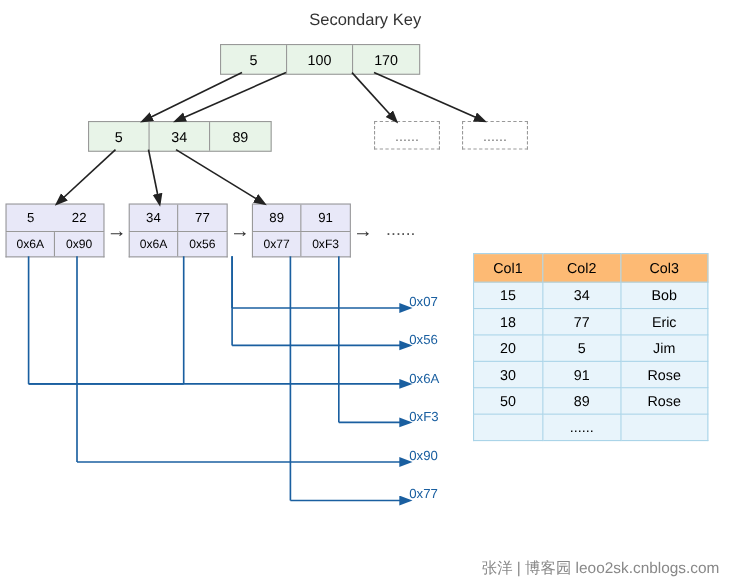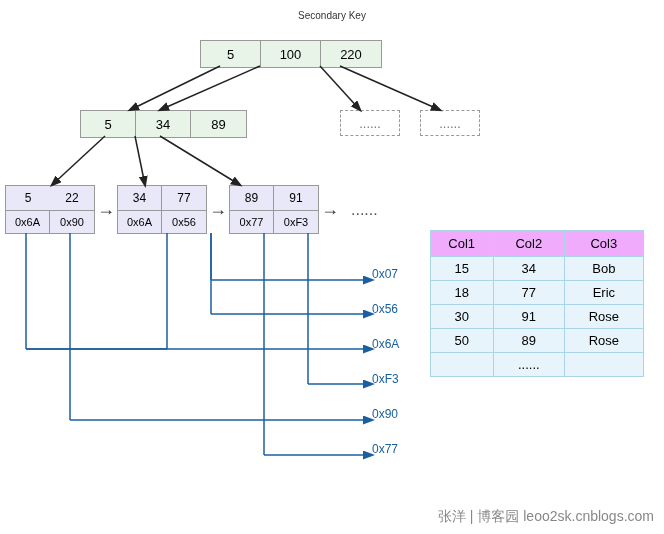--- a/index.html
+++ b/index.html
@@ -19,21 +19,21 @@
       position: relative;
       background: #fff;
     }
 
     
     .title {
       position: absolute;
       top: 10px;
       left: 0; right: 0;
       text-align: center;
-      font-size: 10px;
+      font-size: 15px;
       font-weight: normal;
       color: #333;
     }
 
     
     .root-node {
       position: absolute;
       top: 40px;
       left: 200px;
       display: flex;
@@ -142,21 +142,21 @@
 
     
     .data-table {
       position: absolute;
       top: 230px;
       right: 20px;
       border-collapse: collapse;
       border: 1px solid #aad4e8;
     }
     .data-table th {
-      background: #f0abfc;
+      background: #fdba74;
       border: 1px solid #aad4e8;
       padding: 5px 12px;
       font-weight: normal;
       text-align: center;
       font-size: 13px;
     }
     .data-table td {
       background: #e8f4fb;
       border: 1px solid #aad4e8;
       padding: 4px 24px;
@@ -196,21 +196,21 @@
 </head>
 <body>
 
 <div class="main-container">
 
   <div class="title">Secondary Key</div>
 
   <div class="root-node">
     <div class="cell">5</div>
     <div class="cell">100</div>
-    <div class="cell">220</div>
+    <div class="cell">170</div>
   </div>
 
   <div class="level2-node">
     <div class="cell">5</div>
     <div class="cell">34</div>
     <div class="cell">89</div>
   </div>
 
   <div class="dashed-node" style="top:110px; left:340px;">
     <span>......</span>
@@ -284,20 +284,25 @@
           <td>15</td>
           <td>34</td>
           <td>Bob</td>
         </tr>
         <tr>
           <td>18</td>
           <td>77</td>
           <td>Eric</td>
         </tr>
         <tr>
+          <td>20</td>
+          <td>5</td>
+          <td>Jim</td>
+        </tr>
+        <tr>
           <td>30</td>
           <td>91</td>
           <td>Rose</td>
         </tr>
         <tr>
           <td>50</td>
           <td>89</td>
           <td>Rose</td>
         </tr>
         <tr class="dots-row">

